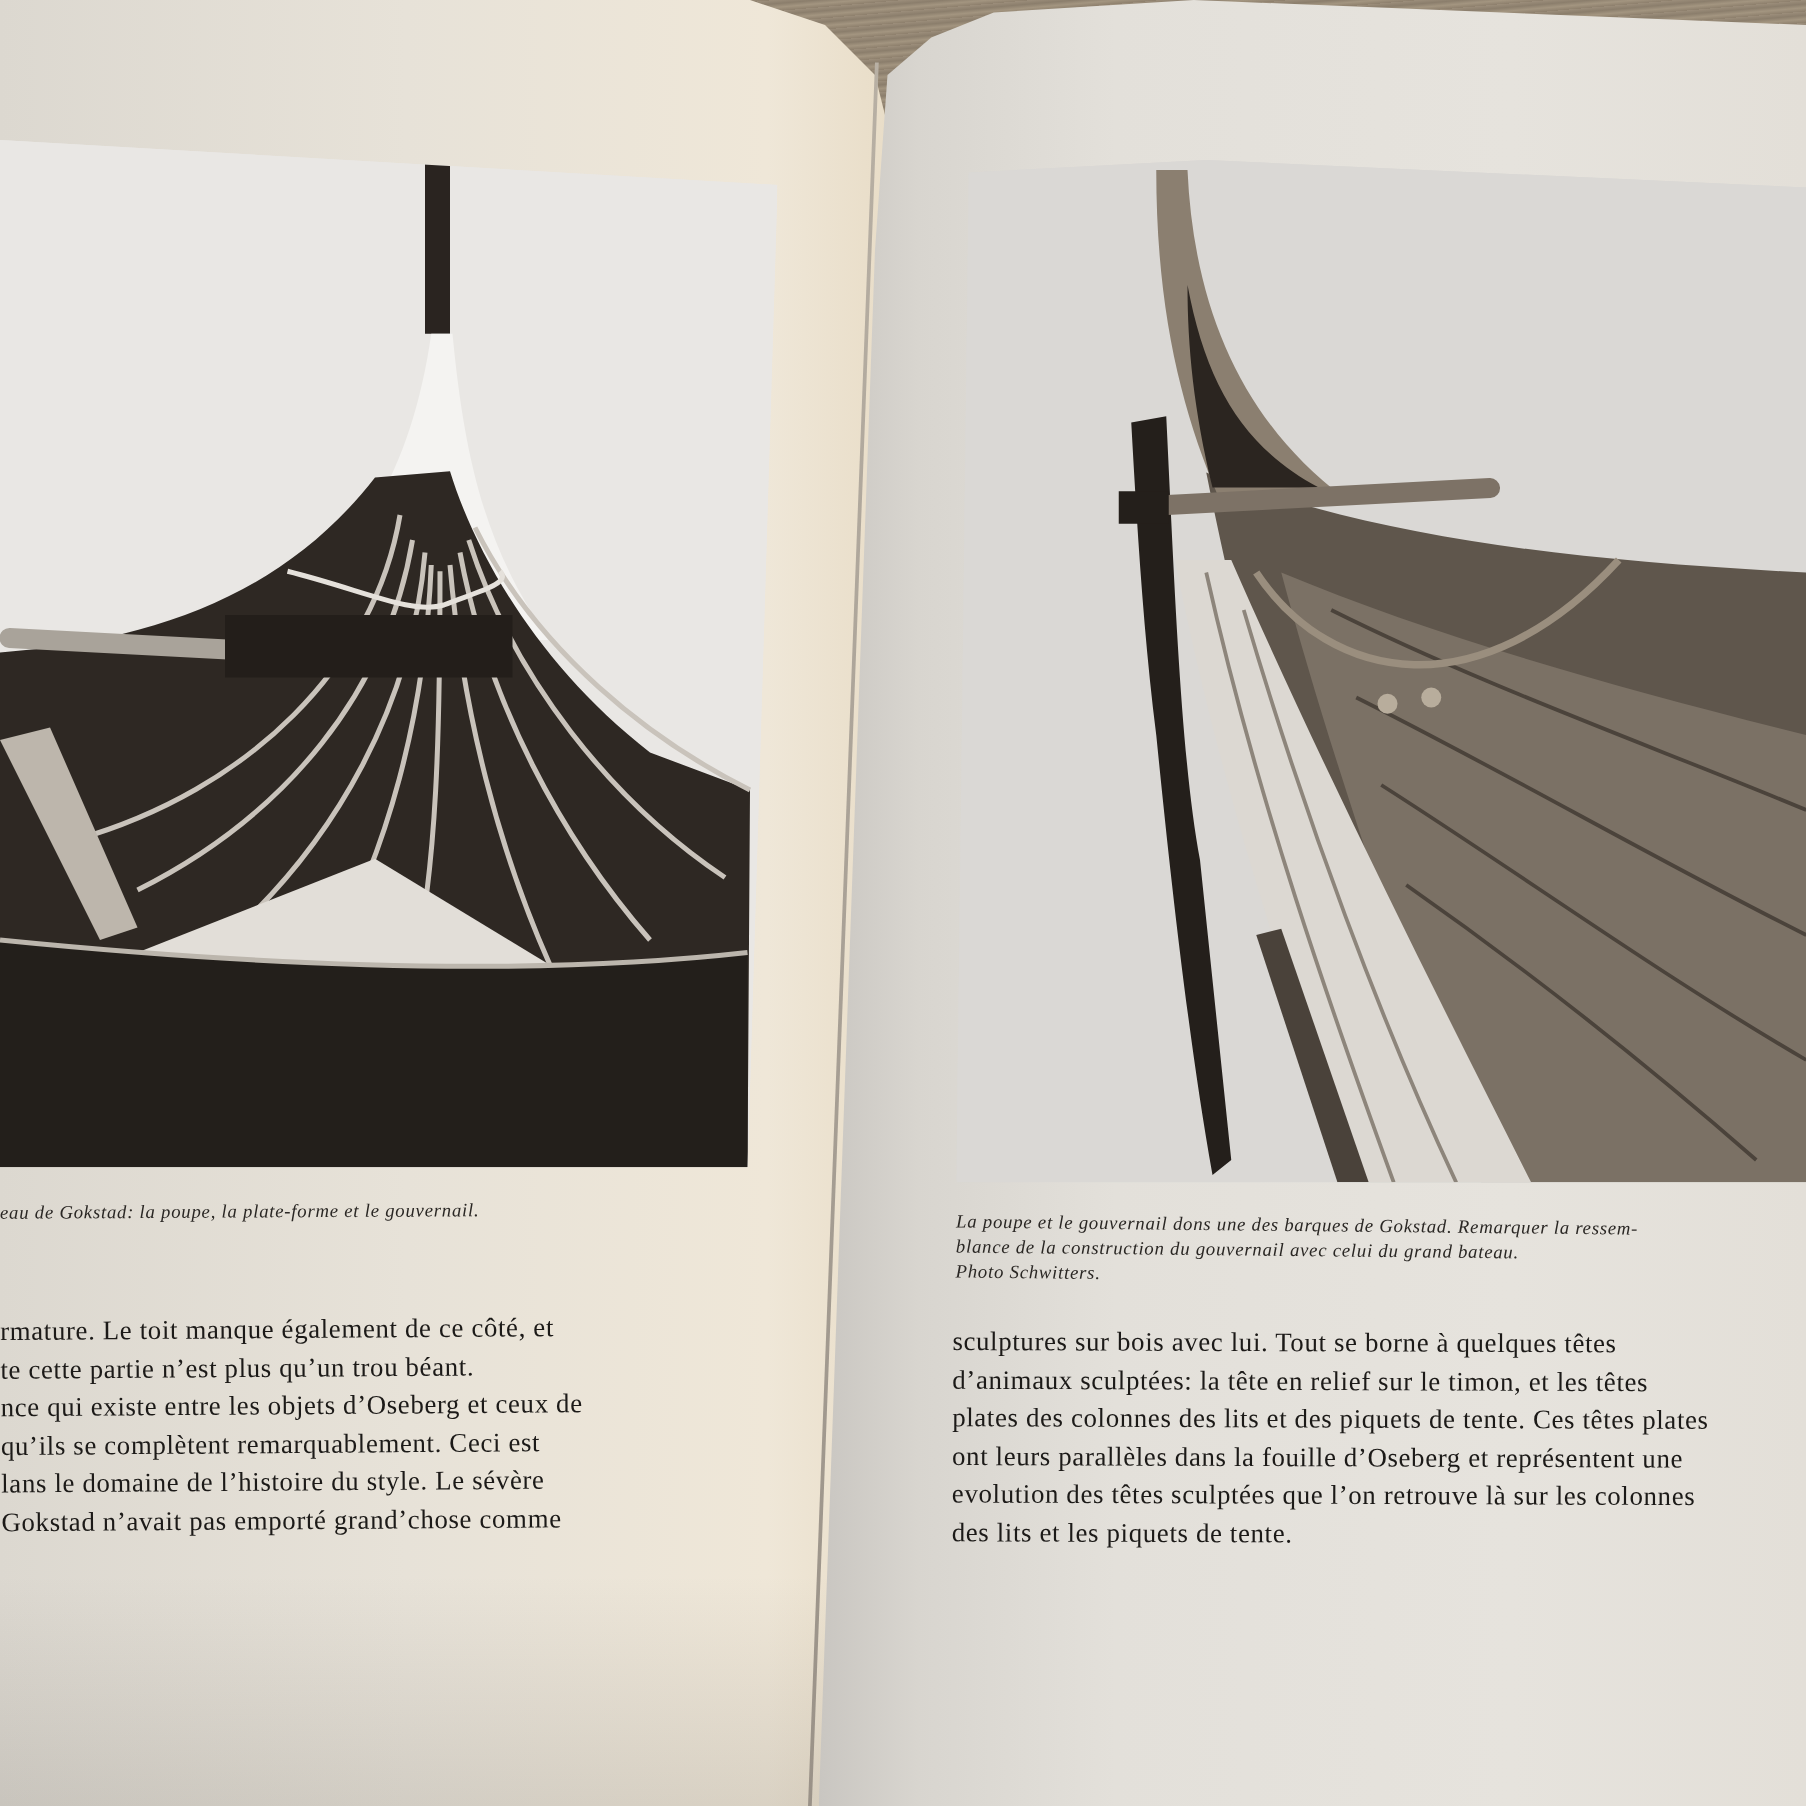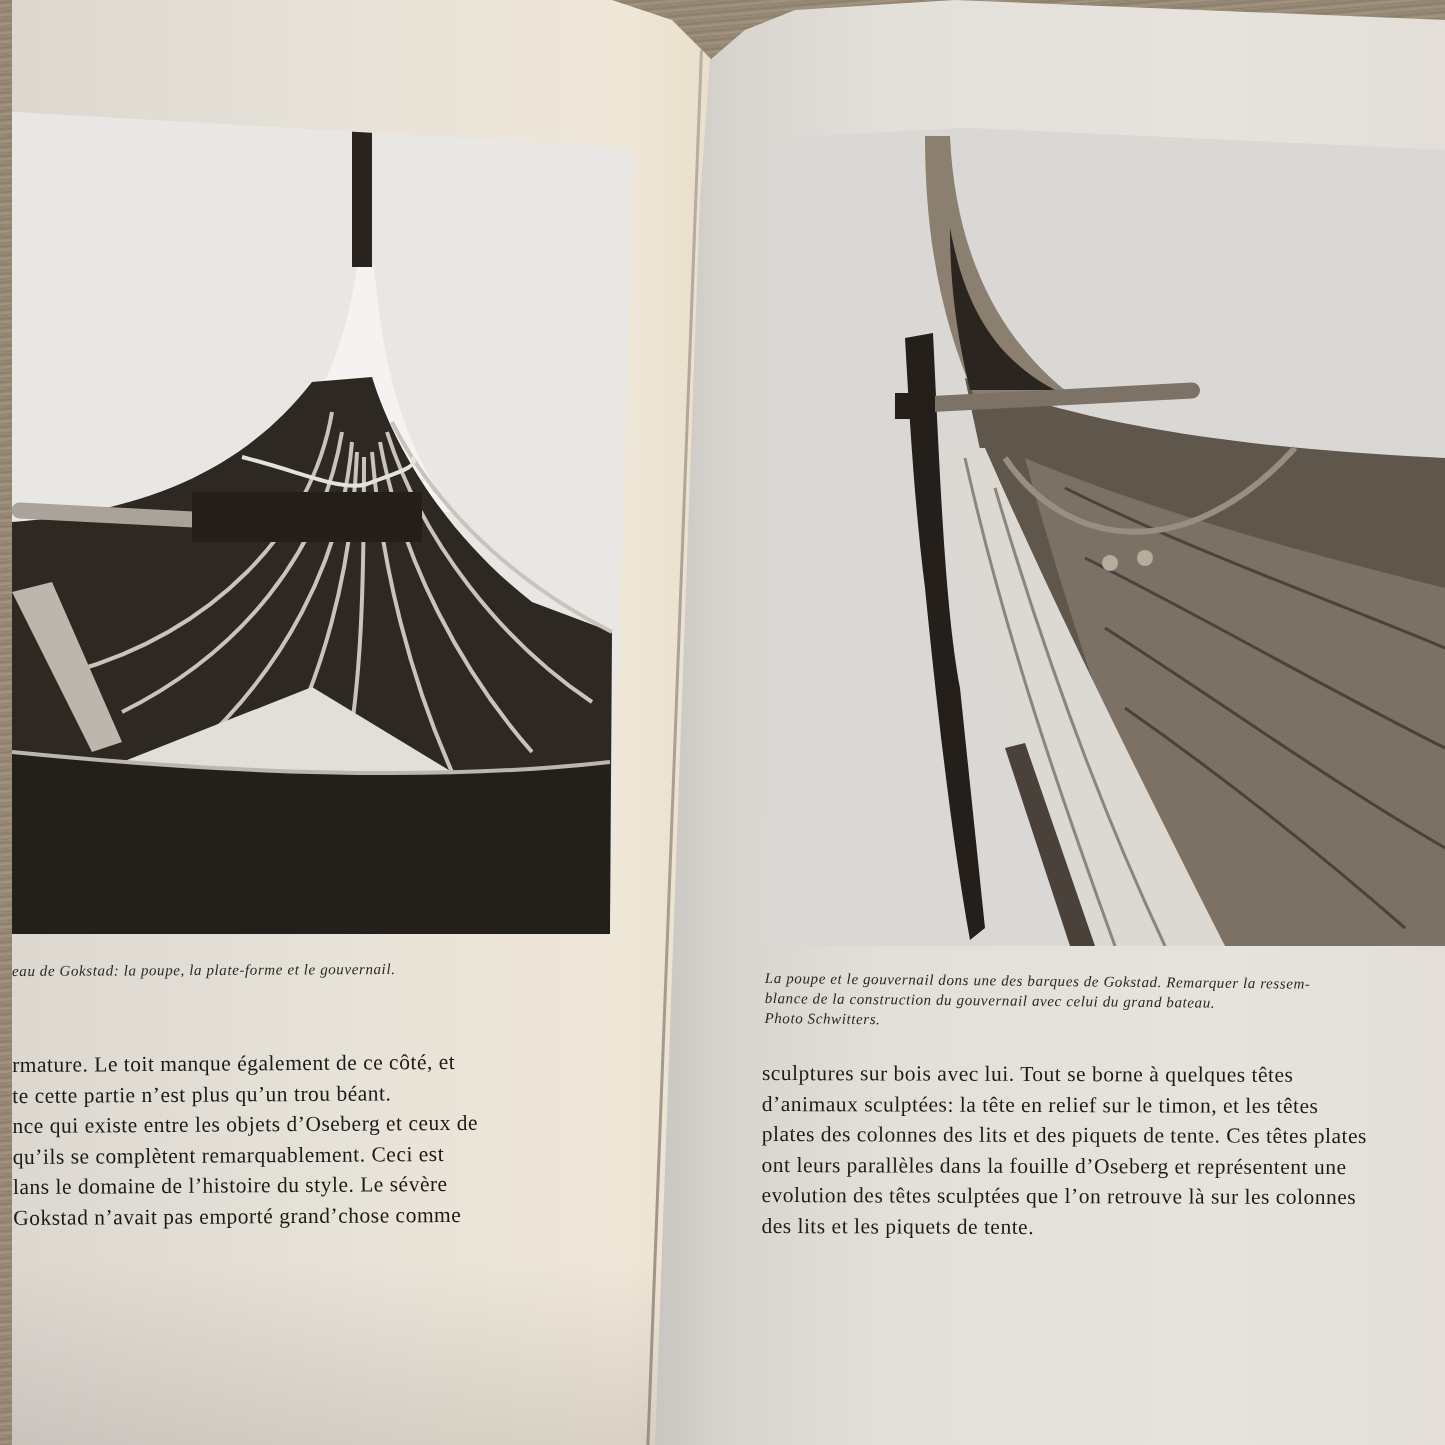--- a/index.html
+++ b/index.html
@@ -9,21 +9,21 @@
     font-family:"Liberation Serif", "DejaVu Serif", serif;
   }
   .table-bg {
     position:absolute; left:0; top:0; width:1445px; height:1445px;
     background: repeating-linear-gradient(175deg,#9b8d7a 0px,#8b7e6c 3px,#a39580 6px,#8e806d 9px);
   }
   .page {
     position:absolute; overflow:hidden;
   }
   .page-left {
-    left:12px; top:0; width:710px; height:1445px;
+    left:0; top:0; width:710px; height:1445px;
     background: linear-gradient(90deg,#dcd8d0 0%, #e7e2d8 45%, #efe7d8 85%, #e8dcc6 100%);
     clip-path: polygon(0 0, 600px 0, 660px 20px, 700px 60px, 710px 100px, 665px 1445px, 0 1445px);
     padding-left: 12px;
   }
   .page-left::after{
     content:""; position:absolute; left:0; top:1260px; width:710px; height:185px;
     background: linear-gradient(180deg, rgba(0,0,0,0) 0%, rgba(60,55,50,0.12) 100%);
   }
   .page-right {
     left:655px; top:0; width:790px; height:1445px;

